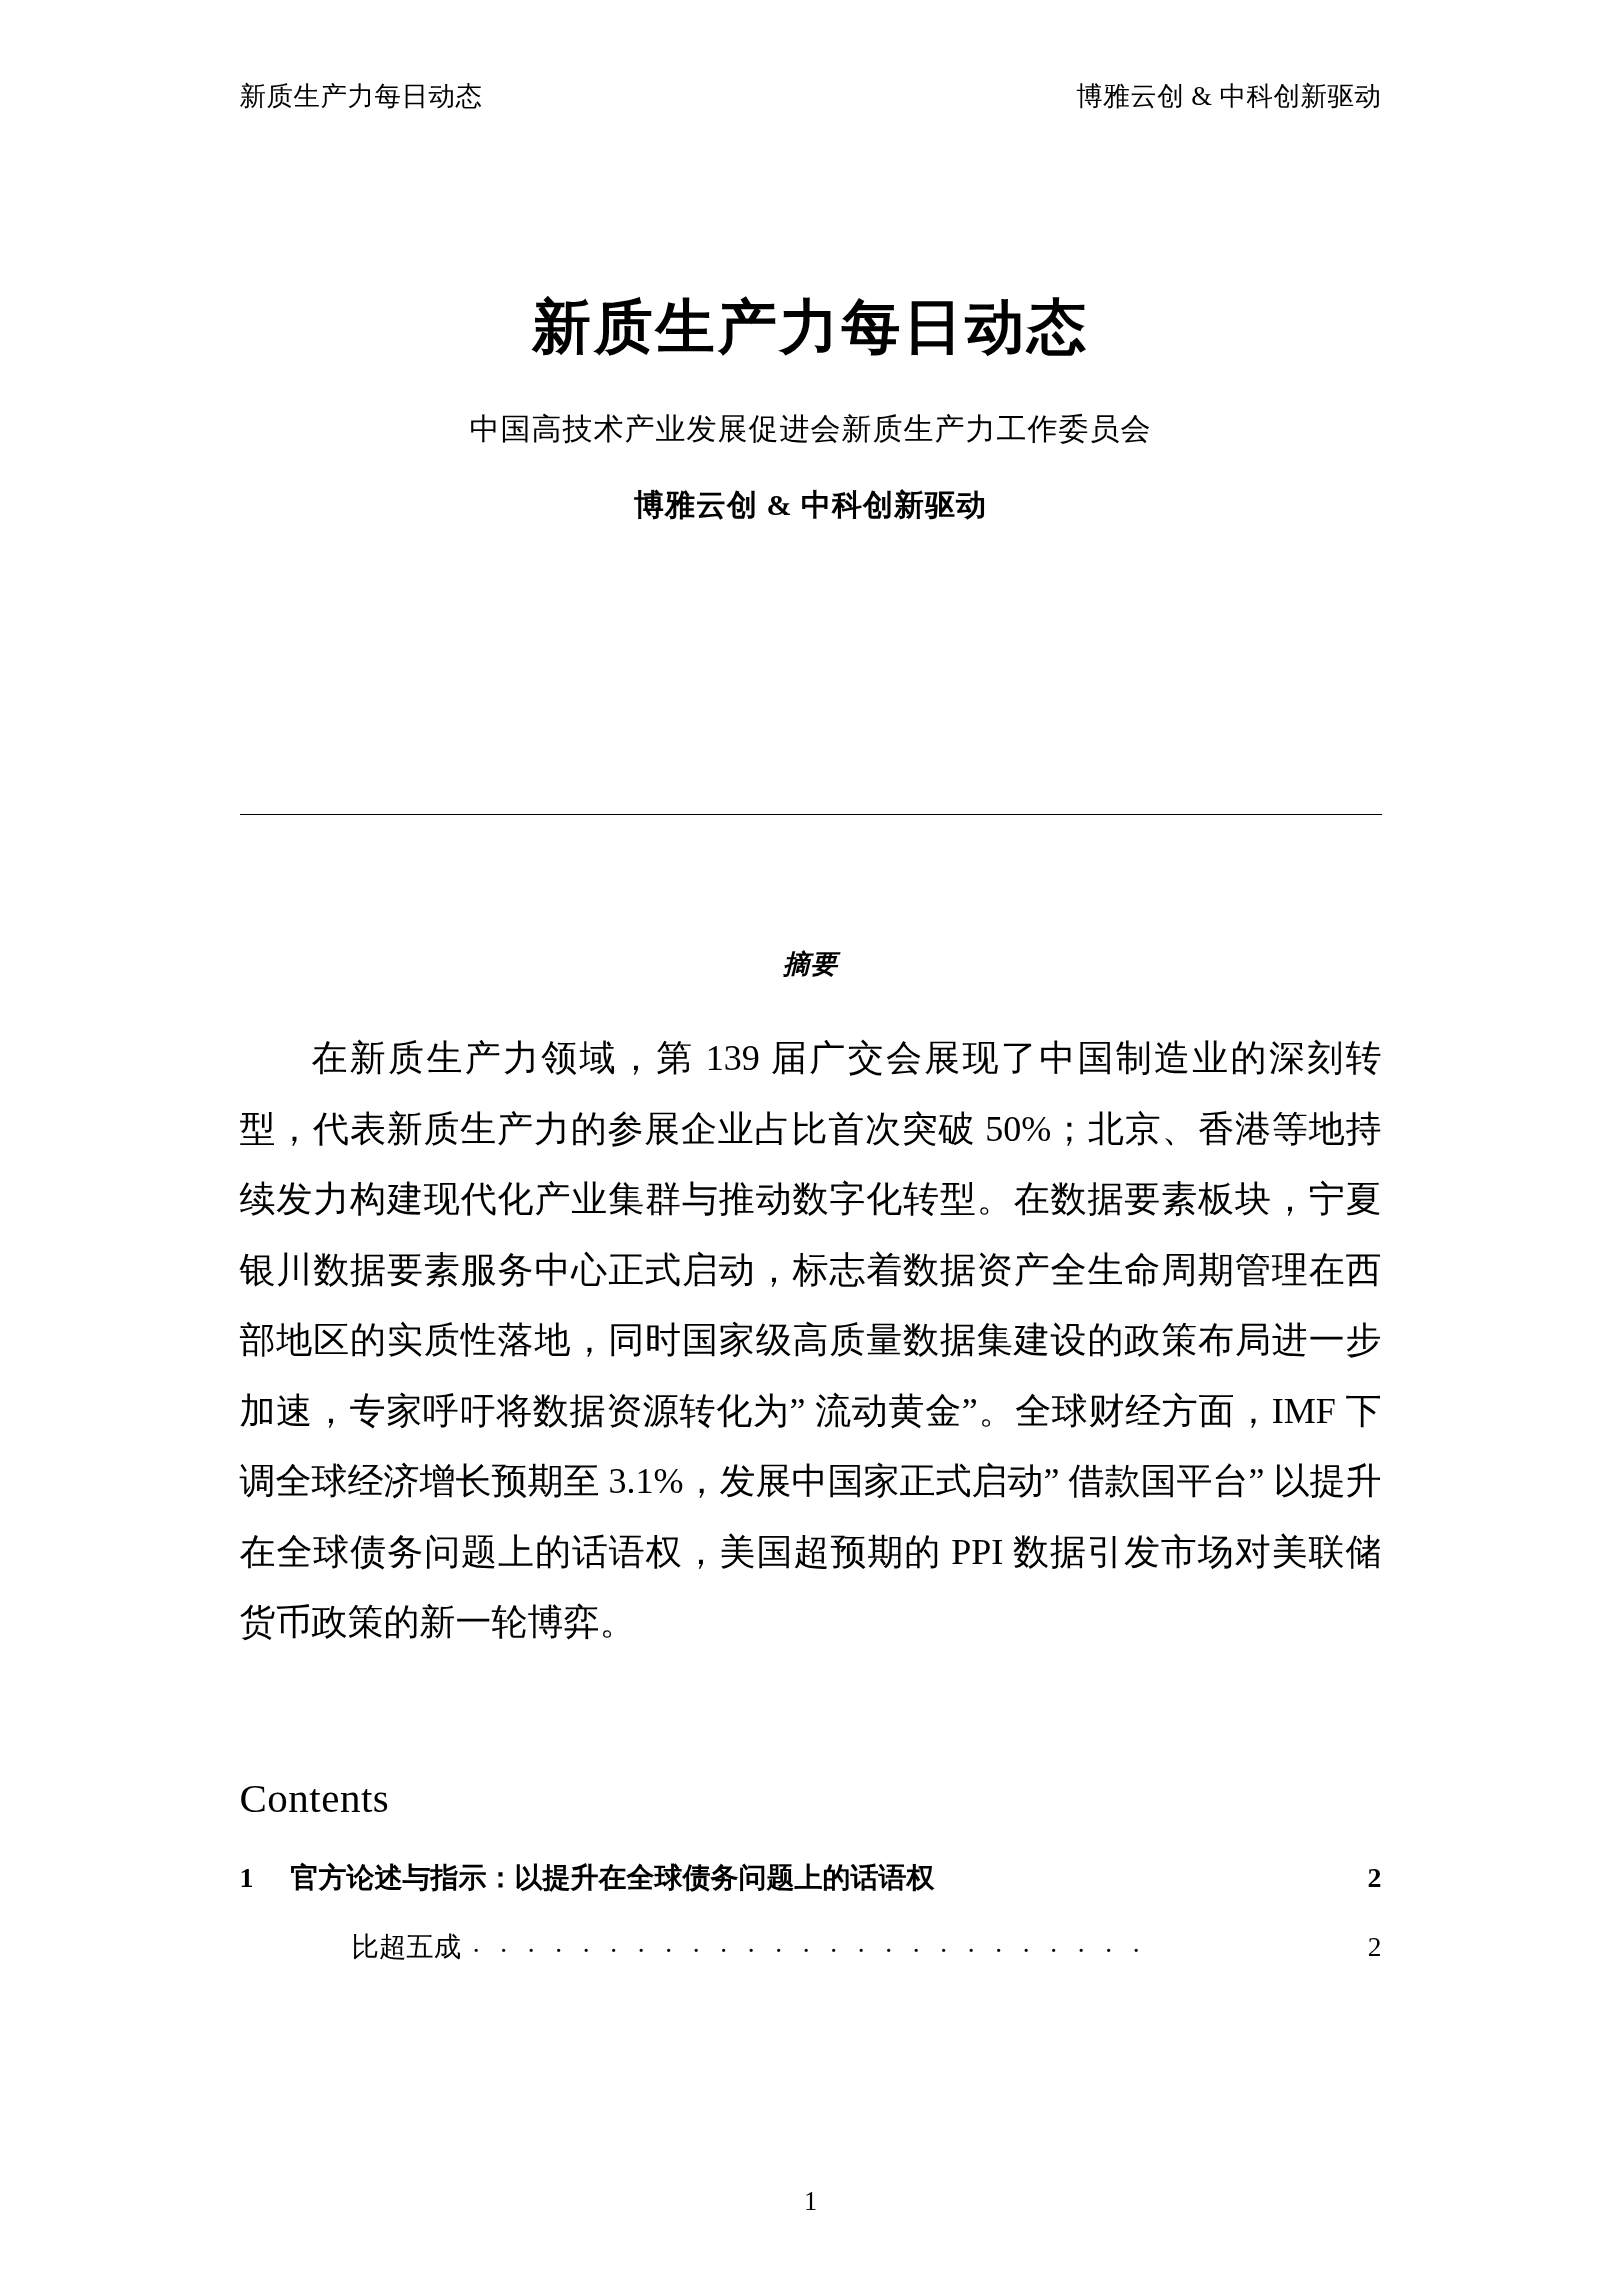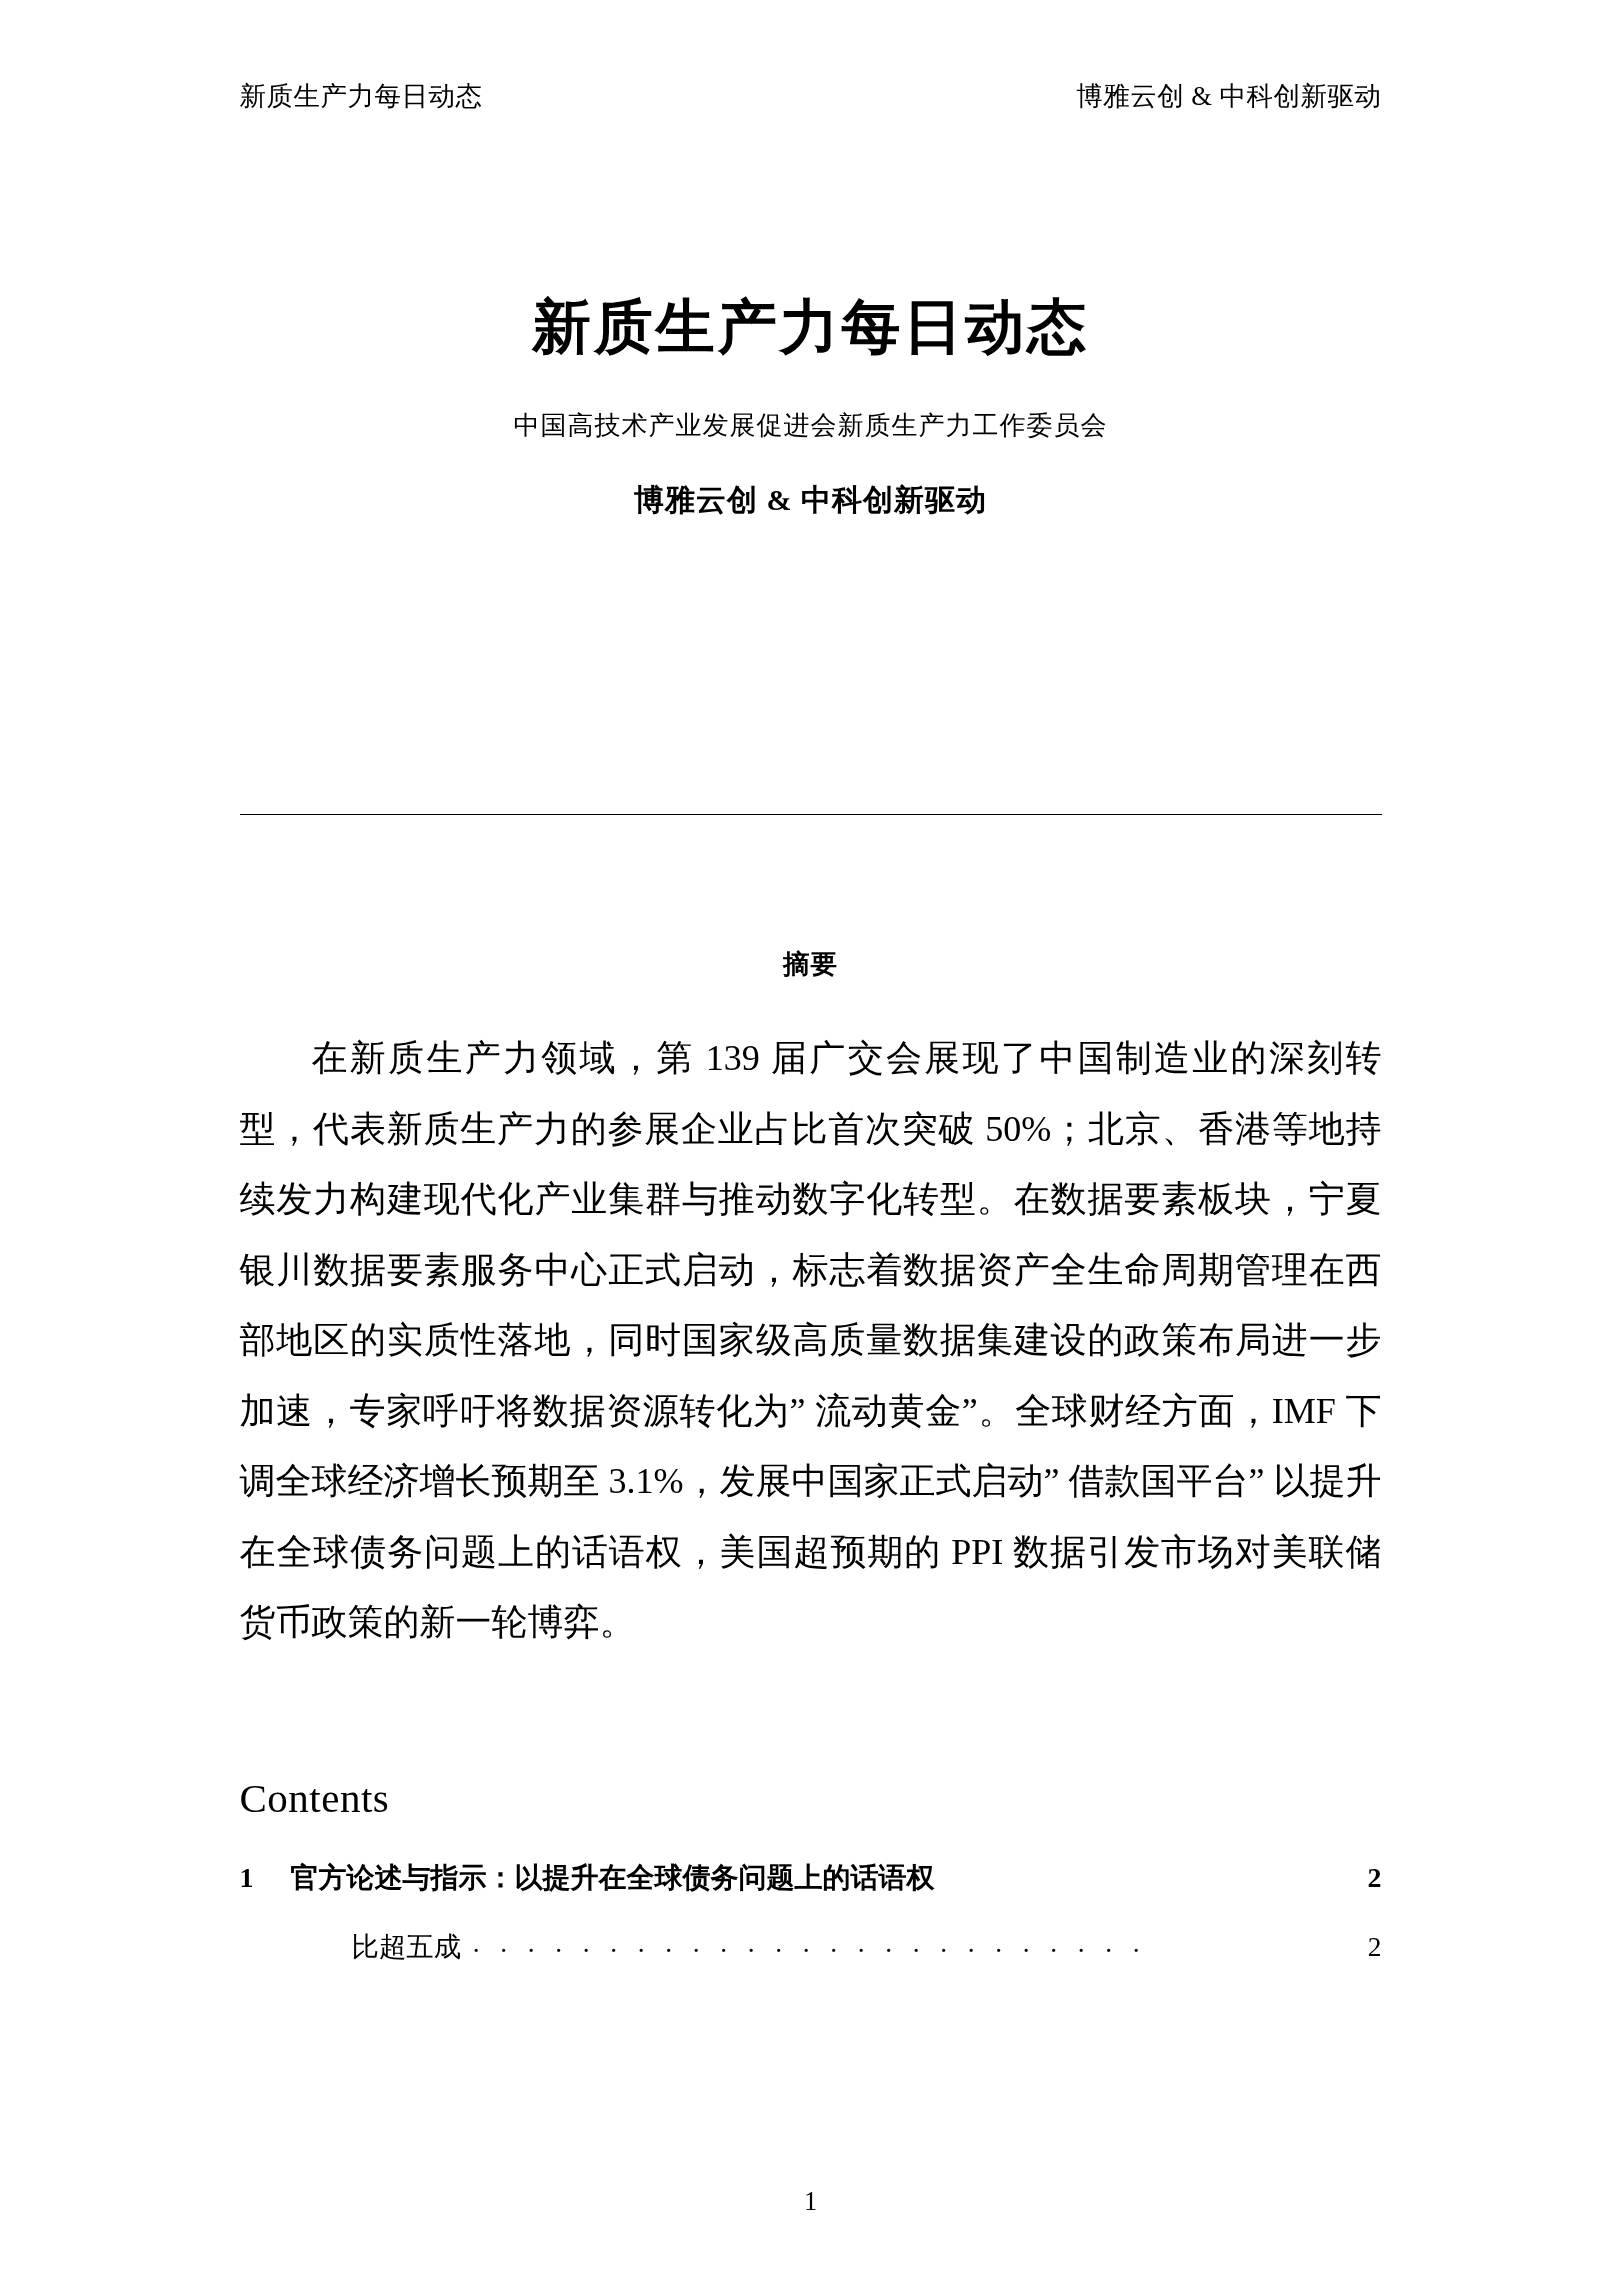--- a/index.html
+++ b/index.html
@@ -41,21 +41,21 @@
     text-align: center;
   }
   .doc-title {
     font-size: 59px;
     font-weight: bold;
     letter-spacing: 2.9px;
     margin: 0 0 47px 0;
     line-height: 1.15;
   }
   .doc-org {
-    font-size: 26px;
+    font-size: 30px;
     margin: 7px 0 37px 0;
     line-height: 1.3;
     letter-spacing: 1px;
   }
   .doc-sponsors {
     font-size: 30px;
     font-weight: bold;
     margin: 0 0 51px 0;
     letter-spacing: 1px;
   }
@@ -80,20 +80,21 @@
     top: 946px;
     left: 184px;
     right: 184px;
   }
   .abstract-heading {
     text-align: center;
     font-size: 26.5px;
     font-weight: bold;
     margin: 0 0 41px 0;
     letter-spacing: 1px;
+    font-style: italic;
   }
   .abstract-body {
     font-size: 36px;
     line-height: 1.96;
     text-align: justify;
     text-justify: inter-ideograph;
     text-indent: 2em;
     margin: 0;
   }
 

